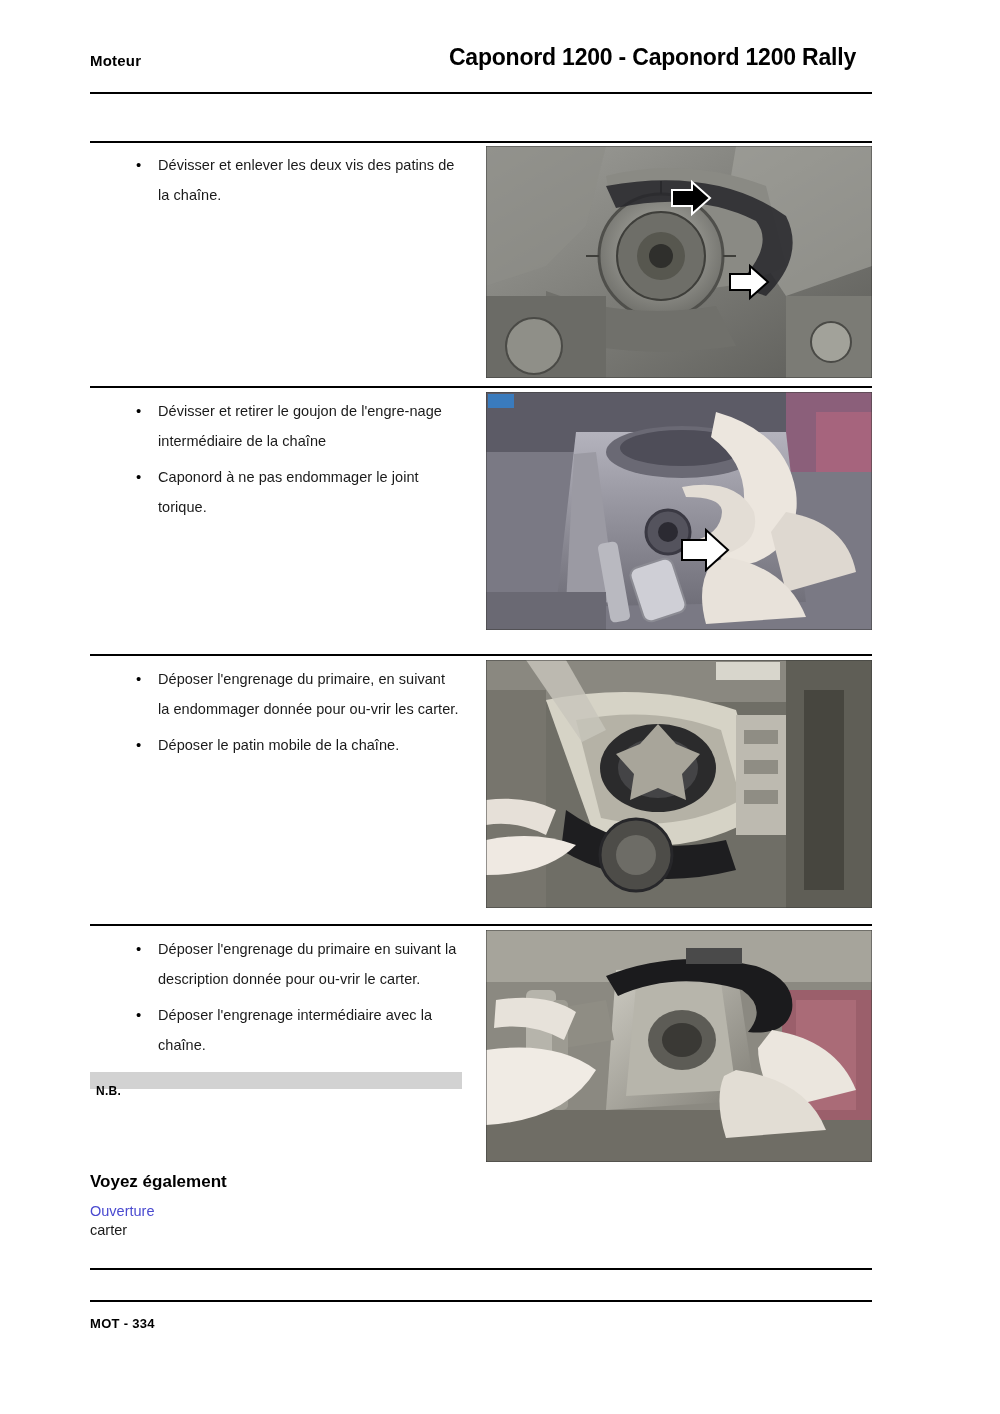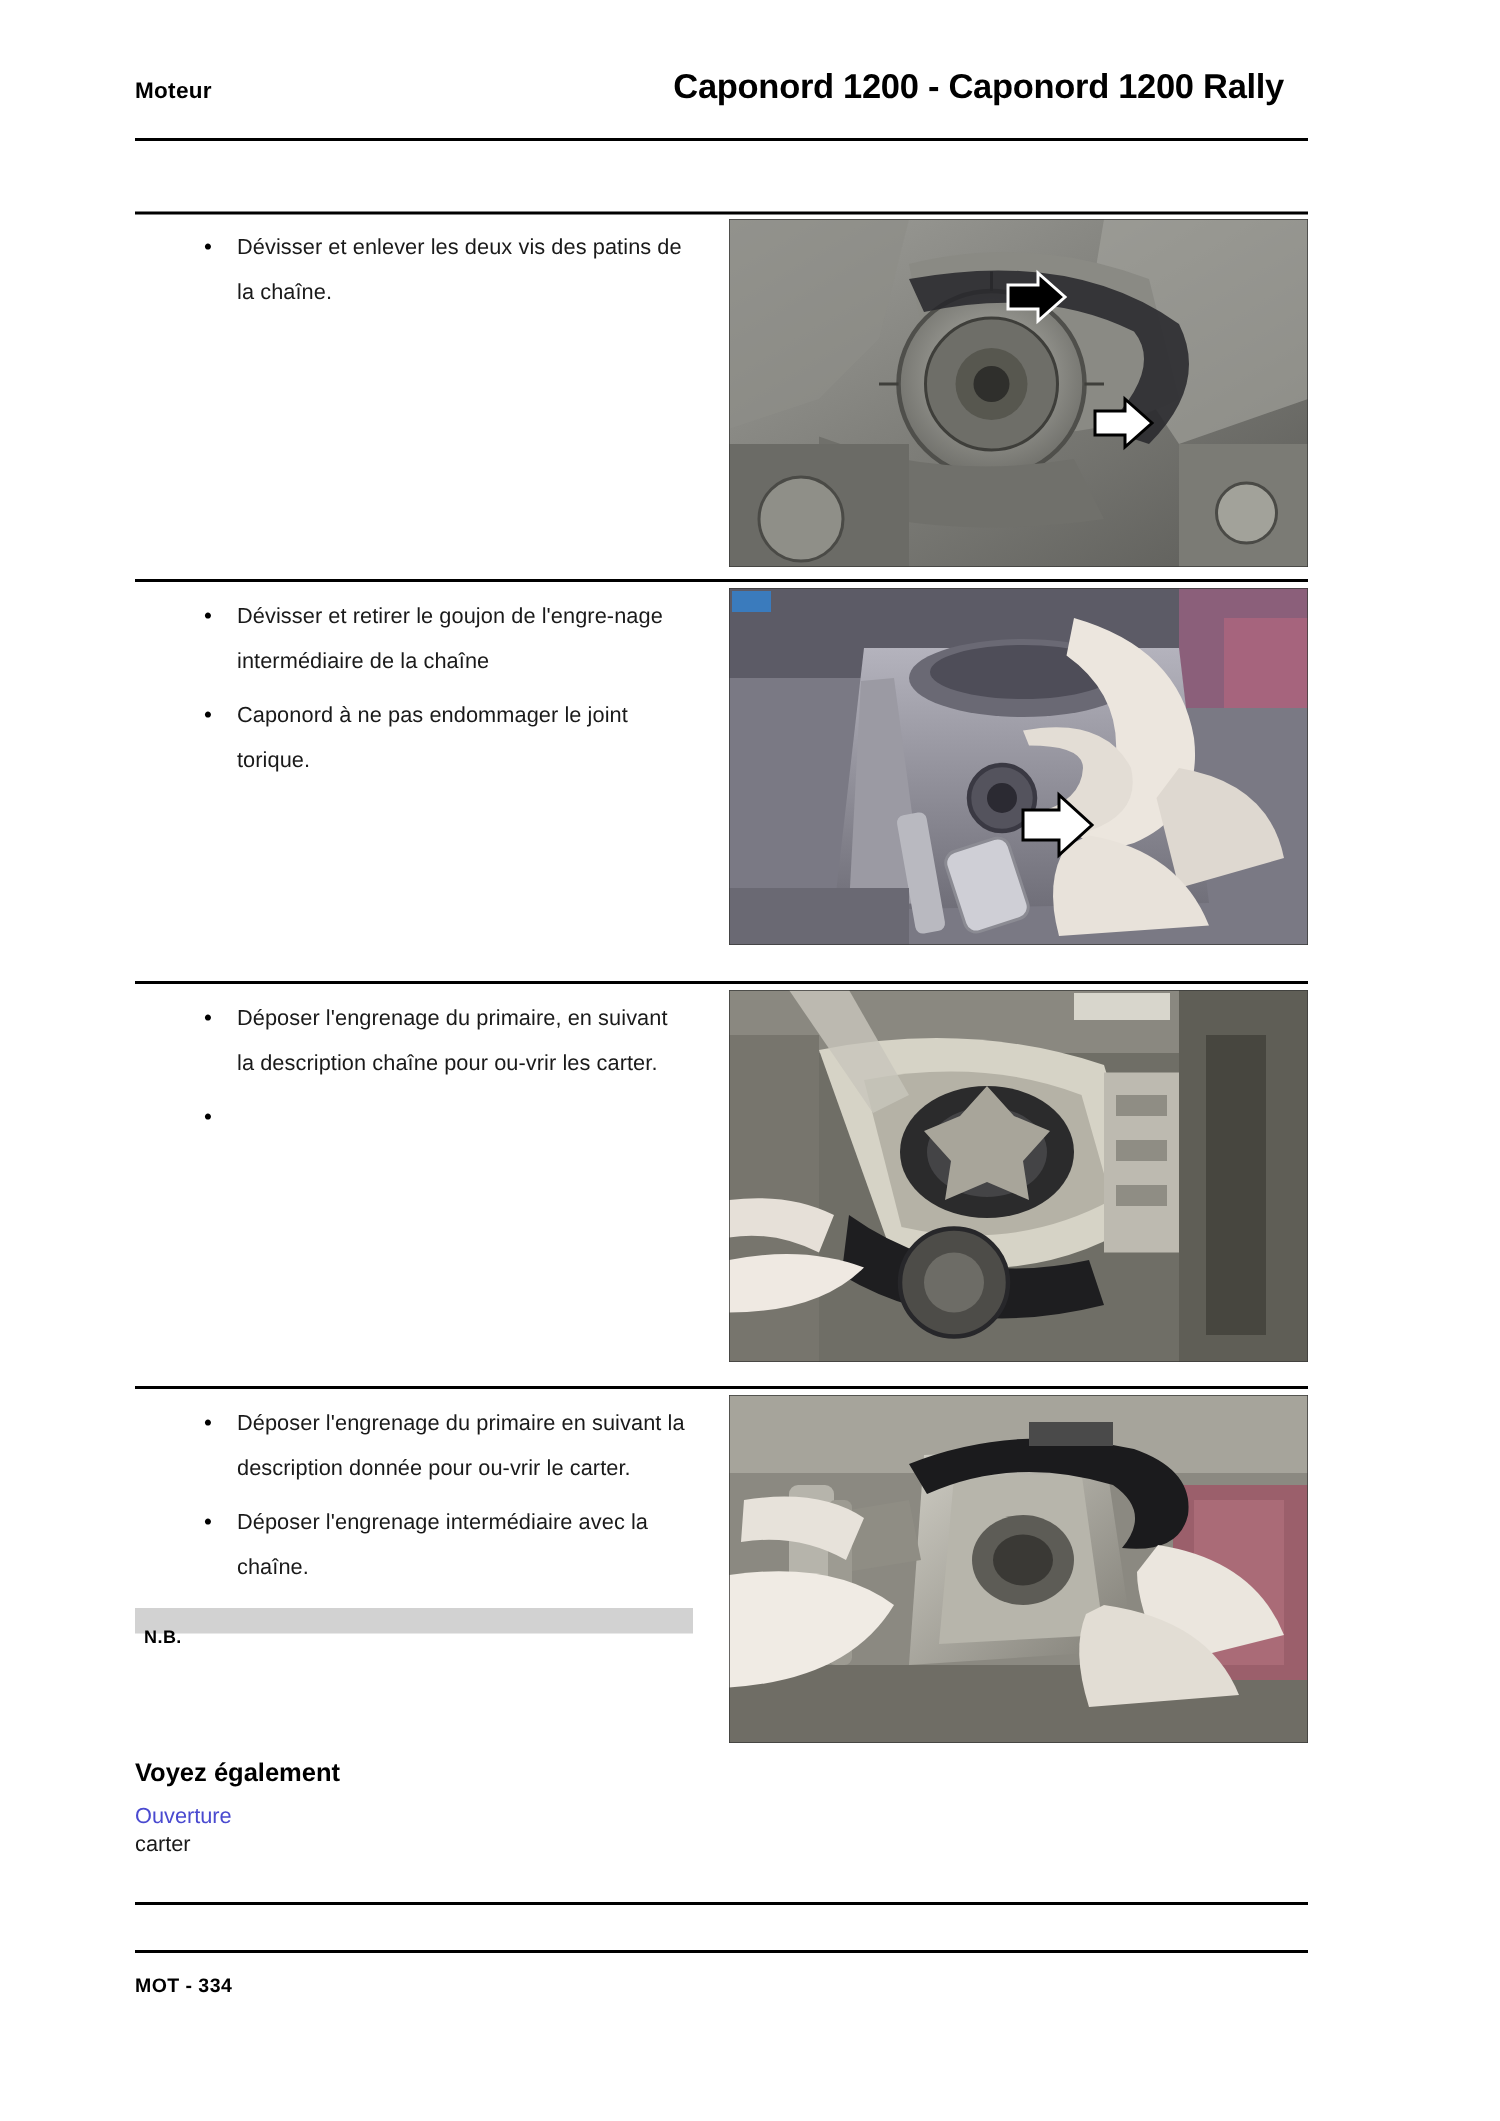--- a/index.html
+++ b/index.html
@@ -281,24 +281,25 @@
         <rect x="0" y="0" width="386" height="238" fill="none" stroke="#3a3a38" stroke-width="1"></rect>
       </svg>
     </div>
   </div>
 
   <div class="block-rule" style="top:654px;"></div>
   <div class="block" style="top:660px; height:254px;">
     <div class="bullets" style="top:4px;">
       <div class="bullet-row">
         <div class="bullet-dot">•</div>
-        <div class="bullet-text">Déposer l'engrenage du primaire, en suivant la description chaîne pour ou-vrir les carter.</div>
-      </div>
-      <div class="bullet-row">
-        <div class="bullet-dot">•</div>
+        <div class="bullet-text">Déposer l'engrenage du primaire, en suivant la endommager donnée pour ou-vrir les carter.</div>
+      </div>
+      <div class="bullet-row">
+        <div class="bullet-dot">•</div>
+        <div class="bullet-text">Déposer le patin mobile de la chaîne.</div>
       </div>
     </div>
 
     <div class="photo" style="left:396px; top:0px; width:386px; height:248px;">
       <svg width="386" height="248" viewBox="0 0 386 248" xmlns="http://www.w3.org/2000/svg">
         <defs>
           <linearGradient id="g3a" x1="0" y1="0" x2="1" y2="1">
             <stop offset="0%" stop-color="#c9c7bd"></stop>
             <stop offset="100%" stop-color="#86847b"></stop>
           </linearGradient>

